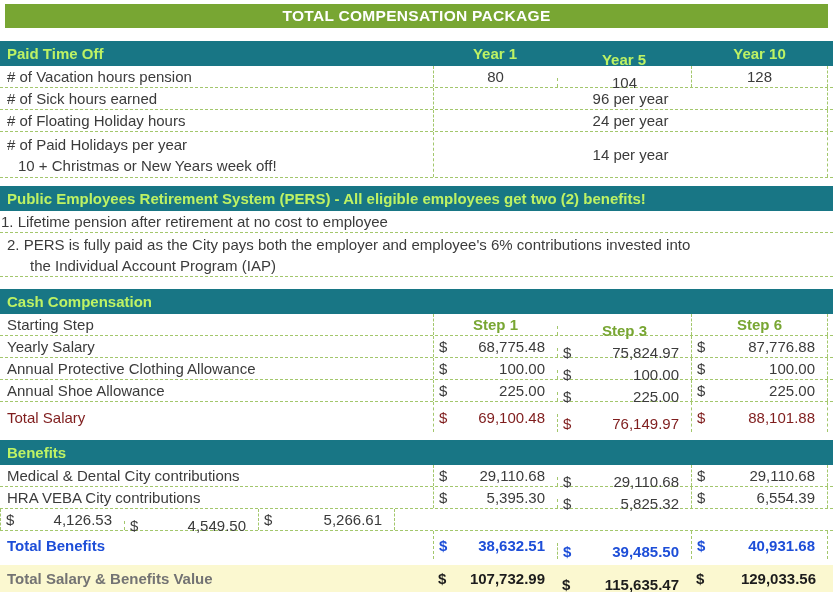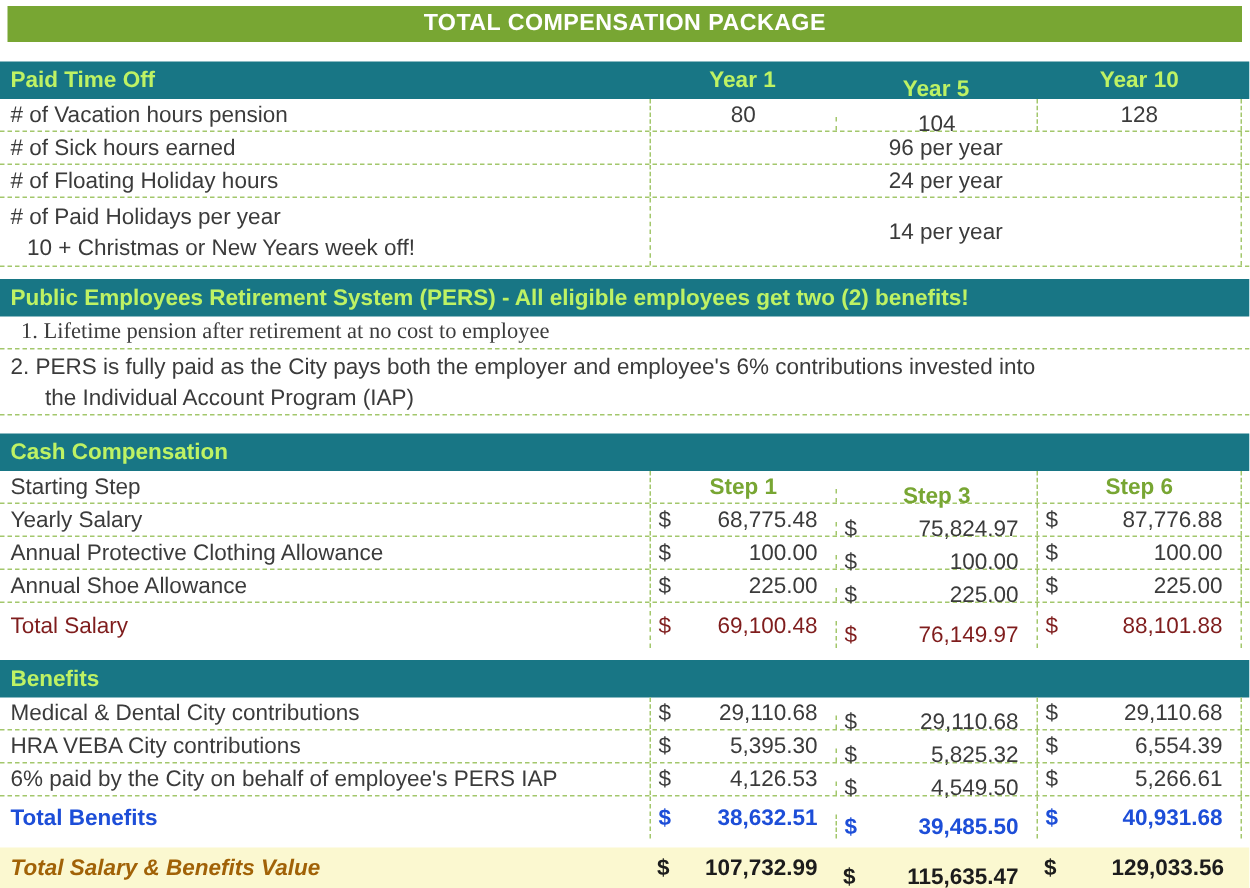--- a/index.html
+++ b/index.html
@@ -35,41 +35,41 @@
   .vl { border-left:1px dashed #A3C76C; }
   .vr { border-right:1px dashed #A3C76C; }
   .merged { flex:0 0 395px; justify-content:center; }
 
   .row.tall { height:46px; }
   .row.tall .label { display:block; padding-top:2px; line-height:21px; }
   .line2 { padding-left:11px; }
 
   .pers-line {
     height:22px; display:flex; align-items:center;
-    padding-left:14px; border-bottom:1px dashed #A3C76C;font-family:Liberation Serif, serif;
+    padding-left:1px; border-bottom:1px dashed #A3C76C;
   }
   .pers-wrap {
     height:44px; padding:1px 0 0 7px; line-height:21px;
     border-bottom:1px dashed #A3C76C;
   }
   .pers-wrap .indent { padding-left:23px; }
 
   .money { justify-content:space-between; padding:0 12px 0 5px; }
 
   .step { color:#78A633; font-weight:700; }
 
   .row.total { height:30px; border-bottom:none; color:#7f1d1d; font-weight:400; }
   .row.total-b { height:28px; border-bottom:none; color:#1d4ed8; font-weight:700; }
 
   .row.grand {
     height:27px; border-bottom:none; background:#FBF8D0;
     font-weight:700; color:#24370B;
   }
   .row.grand .money { color:#1c1c1c; }
-  .row.grand .label { color:#a16207;font-style:italic; }
+  .row.grand .label { color:#737373; }
 </style>
 </head>
 <body>
 
 <div class="doc">
 
   <div class="title">TOTAL COMPENSATION PACKAGE</div>
 
   <div class="bar mt13">
     <div class="bar-label">Paid Time Off</div>
@@ -218,21 +218,20 @@
       <span>$</span>
       <span>5,825.32</span>
     </div>
     <div class="cell w3 money vl vr">
       <span>$</span>
       <span>6,554.39</span>
     </div>
   </div>
 
   <div class="row">
-    <div class="label">6% paid by the City on behalf of employee's PERS IAP</div>
     <div class="cell w1 money vl">
       <span>$</span>
       <span>4,126.53</span>
     </div>
     <div class="cell w2 money vl">
       <span>$</span>
       <span>4,549.50</span>
     </div>
     <div class="cell w3 money vl vr">
       <span>$</span>

